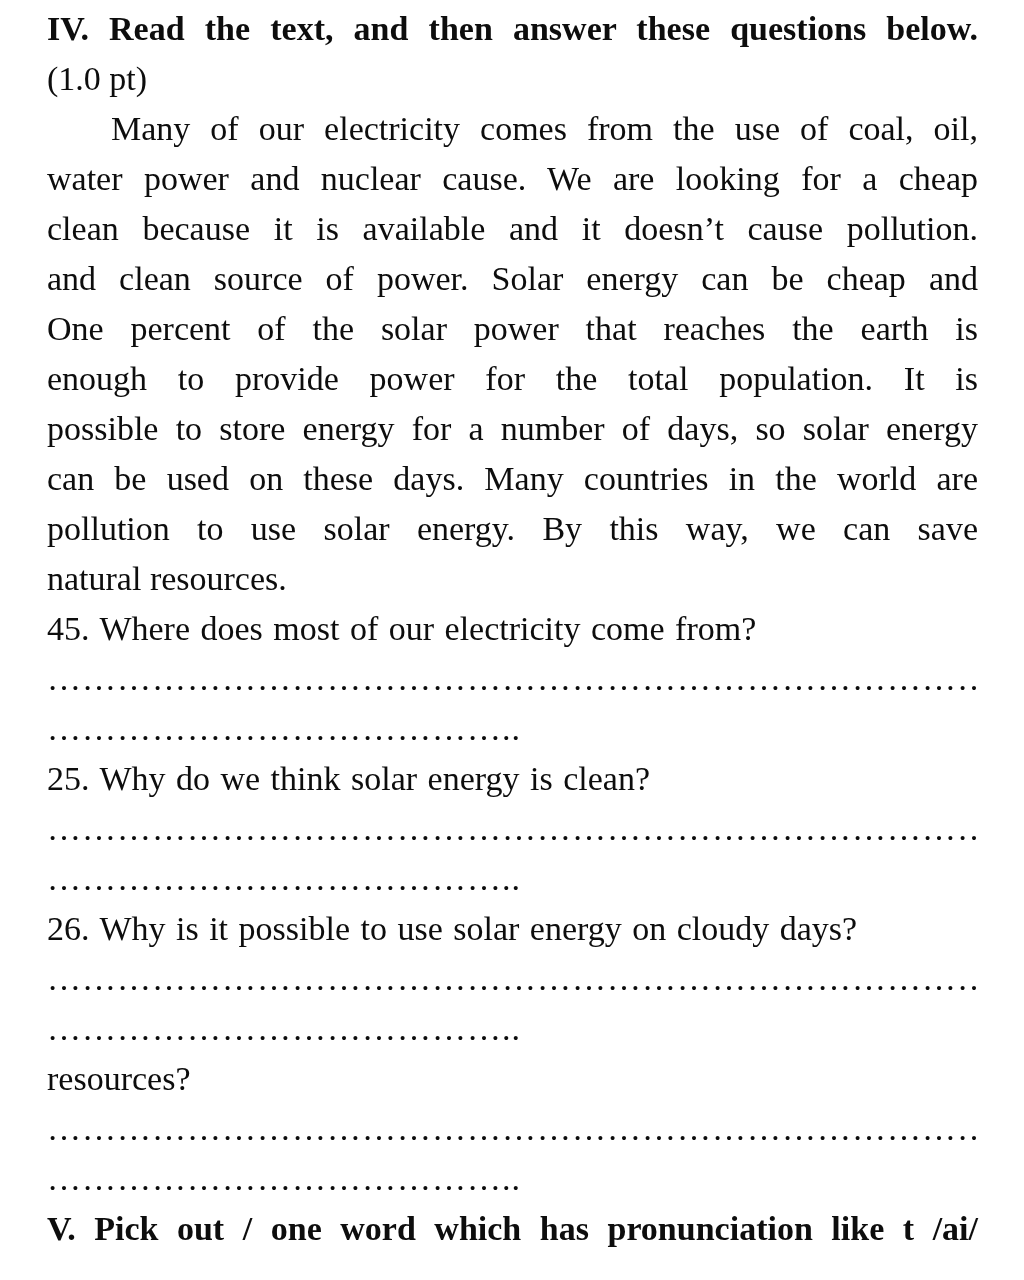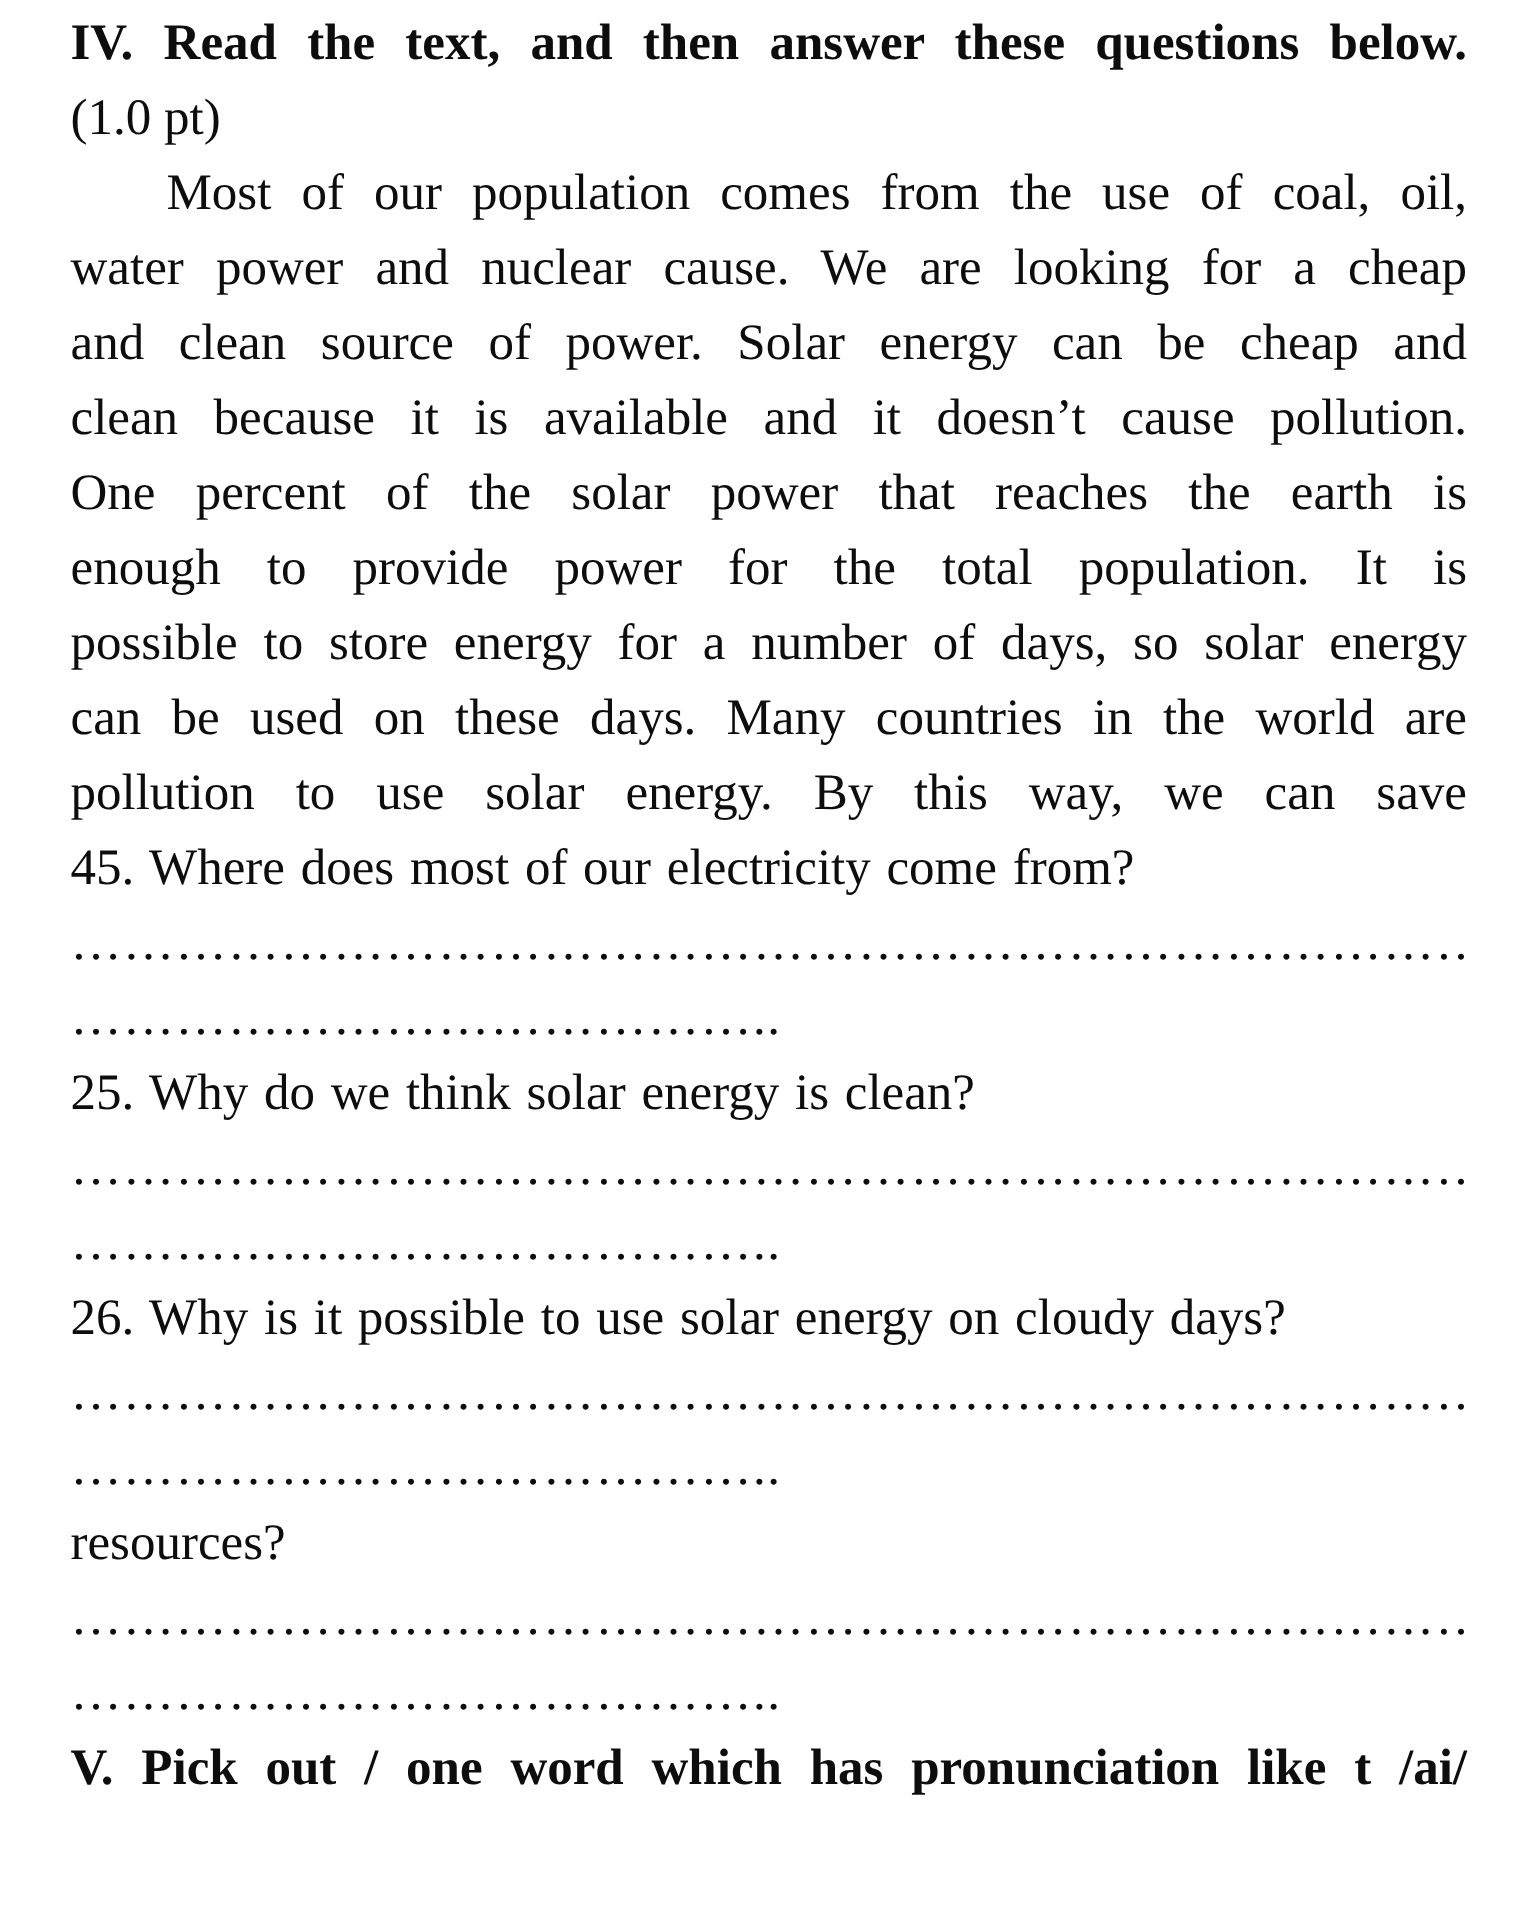--- a/index.html
+++ b/index.html
@@ -39,29 +39,30 @@
   }
 </style>
 </head>
 <body>
 
 <div class="page">
 
   <div class="line bold stretch">IV. Read the text, and then answer these questions below.</div>
   <div class="line">(1.0 pt)</div>
 
-  <div class="line stretch indent">Most of our population comes from the use of coal, oil,</div>
+  <div class="line stretch indent">Many of our electricity comes from the use of coal, oil,</div>
   <div class="line stretch">water power and nuclear cause. We are looking for a cheap</div>
+  <div class="line stretch">clean because it is available and it doesn’t cause pollution.</div>
   <div class="line stretch">and clean source of power. Solar energy can be cheap and</div>
-  <div class="line stretch">clean because it is available and it doesn’t cause pollution.</div>
   <div class="line stretch">One percent of the solar power that reaches the earth is</div>
   <div class="line stretch">enough to provide power for the total population. It is</div>
   <div class="line stretch">possible to store energy for a number of days, so solar energy</div>
   <div class="line stretch">can be used on these days. Many countries in the world are</div>
   <div class="line stretch">pollution to use solar energy. By this way, we can save</div>
+  <div class="line">natural resources.</div>
 
   <div class="line wide">45. Where does most of our electricity come from?</div>
   <div class="line dots">………………………………………………………………………………</div>
   <div class="line dots">…………………………………..</div>
 
   <div class="line wide">25. Why do we think solar energy is clean?</div>
   <div class="line dots">………………………………………………………………………………</div>
   <div class="line dots">…………………………………..</div>
 
   <div class="line wide">26. Why is it possible to use solar energy on cloudy days?</div>

